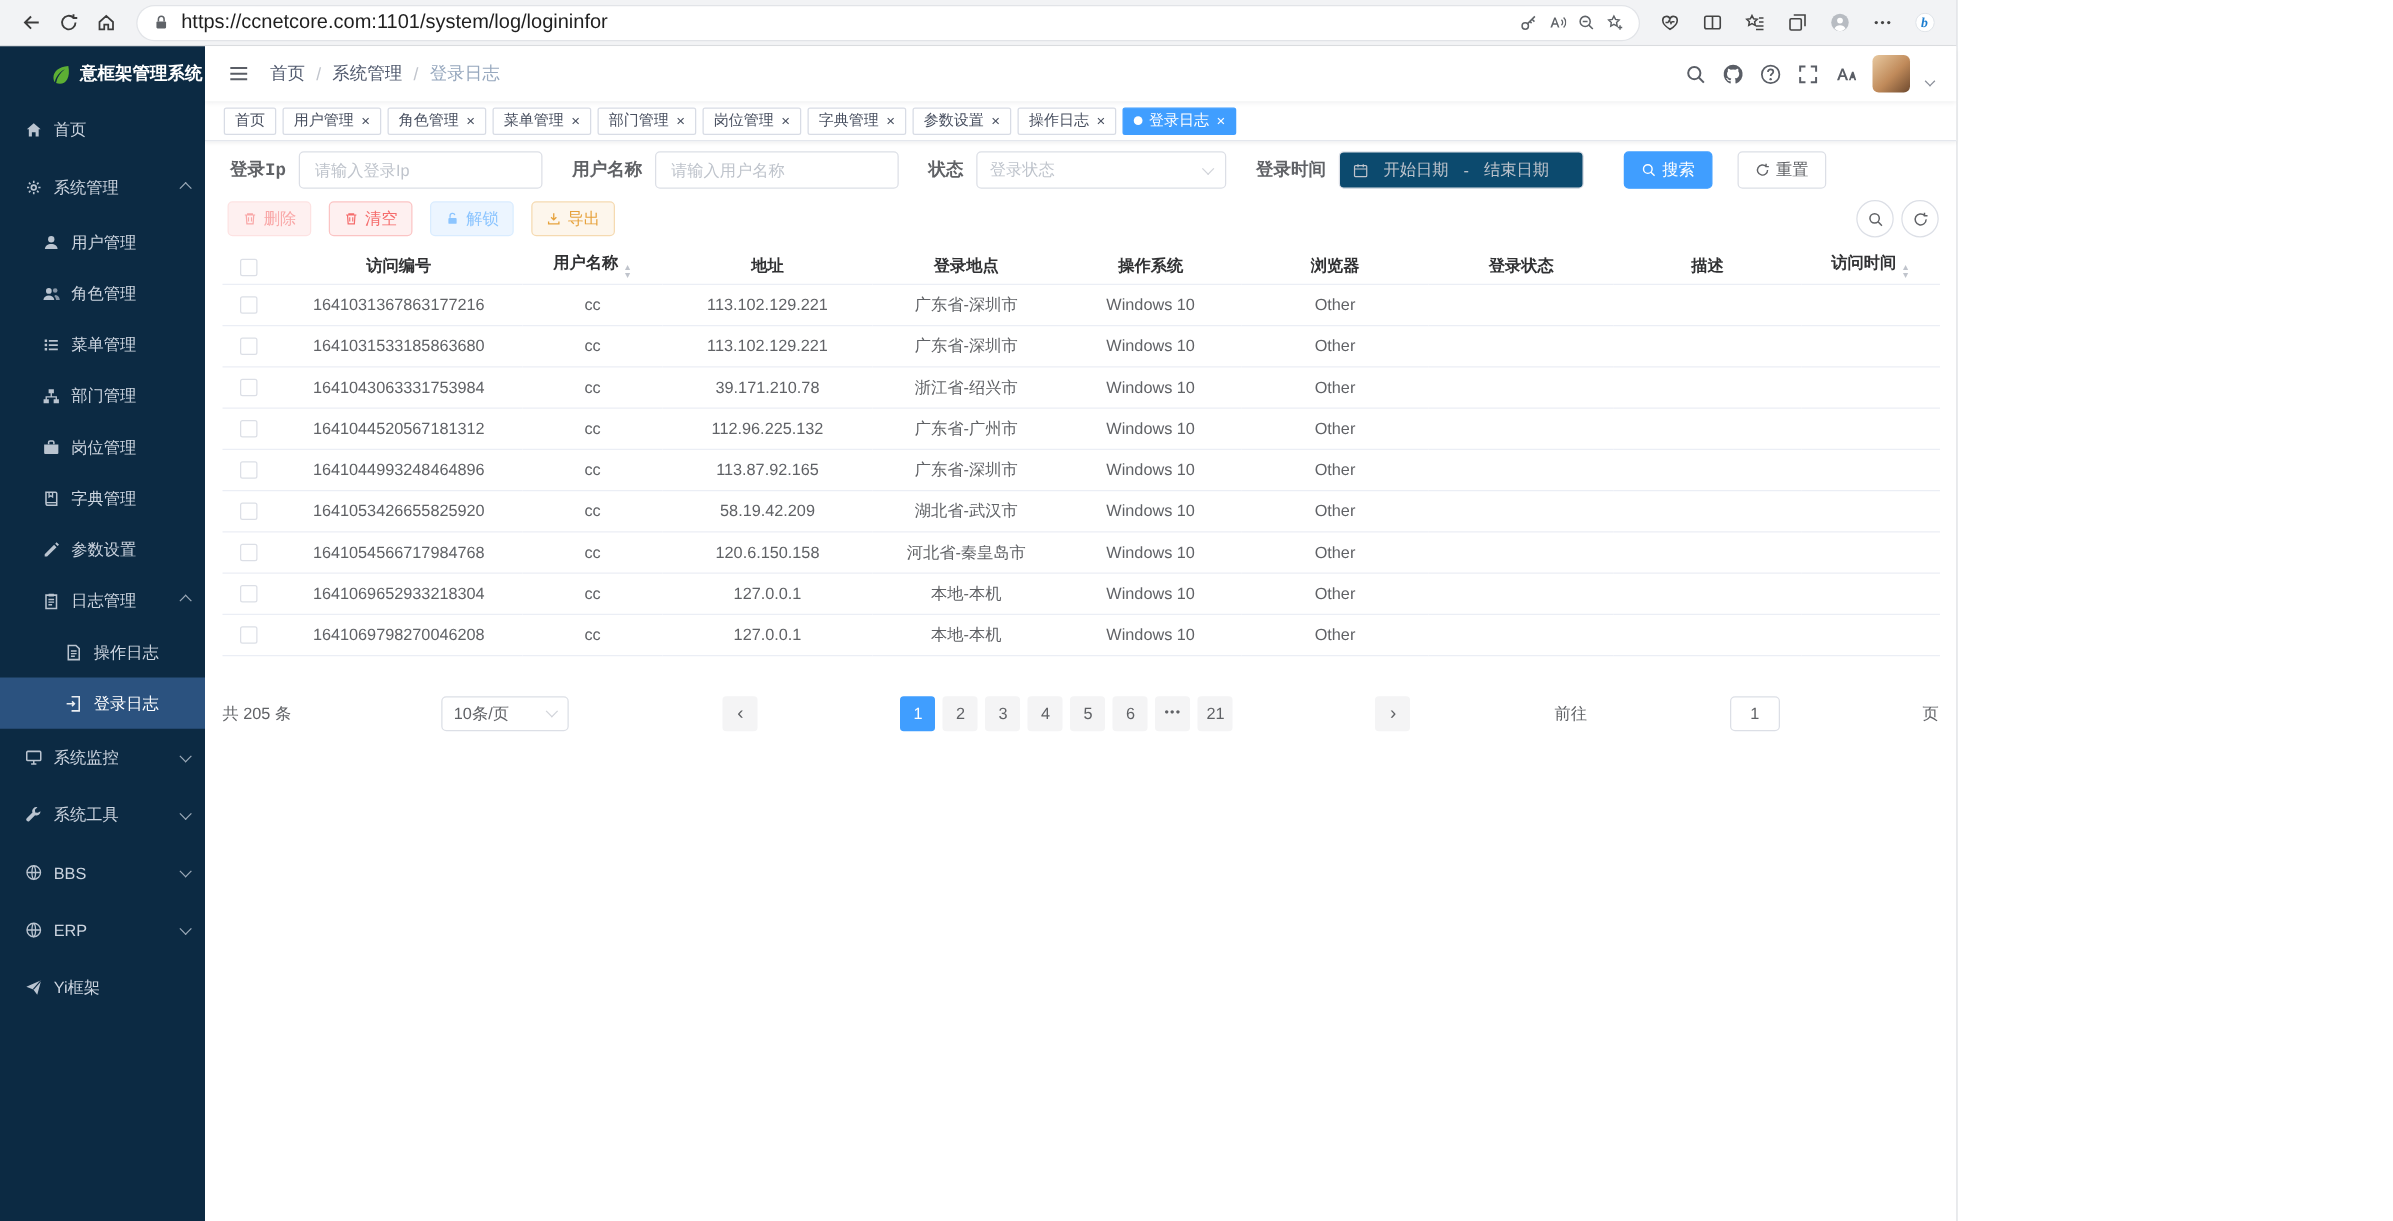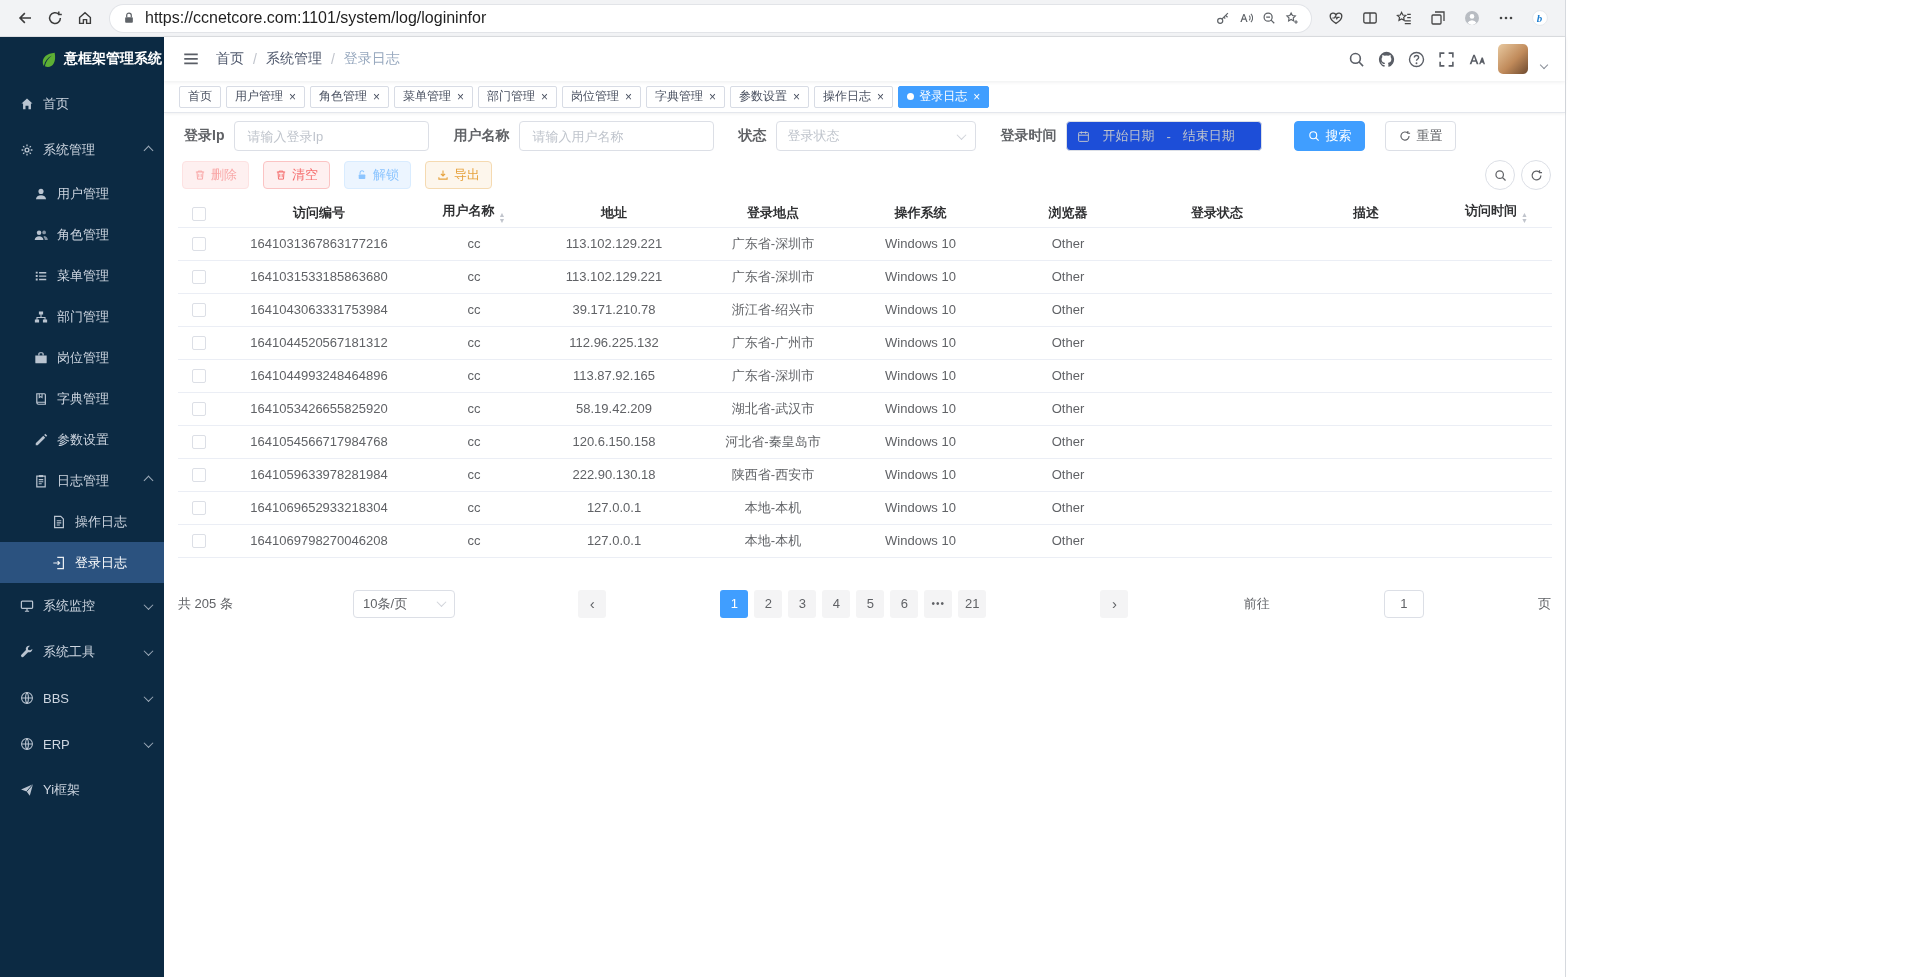--- a/index.html
+++ b/index.html
@@ -54,27 +54,27 @@
   .tag { height:22px; display:inline-flex; align-items:center; gap:5px; padding:0 8px; border:1px solid #d8dce5; background:#fff; color:#495060; font-size:12px; border-radius:2px; cursor:pointer; white-space:nowrap; }
   .tag .dot { width:7px; height:7px; border-radius:50%; background:#fff; }
   .tag-close { font-size:12px; line-height:1; margin-left:1px; }
   .tag.active { background:#409eff; border-color:#409eff; color:#fff; }
 
   
   .content { flex:1; padding:8px 14px 0; overflow:hidden; }
 
   .filters { display:flex; align-items:center; height:30px; margin:0 0 10px; font-size:14px; }
   .f-label { font-weight:bold; color:#606266; margin:0 10px 0 24px; white-space:nowrap; }
-  .f-label.first { margin-left:6px; }
+  .f-label.first { margin-left:6px;font-family:Liberation Mono, monospace; }
   .f-input { height:30px; border:1px solid #dcdfe6; border-radius:4px; padding:0 12px; font-size:13px; color:#606266; background:#fff; font-family:inherit; }
   .f-input::placeholder { color:#bfc4cc; }
   .w195 { width:195px; }
   .f-select { width:200px; height:30px; border:1px solid #dcdfe6; border-radius:4px; display:flex; align-items:center; padding:0 10px; color:#bfc4cc; font-size:13px; cursor:pointer; background:#fff; }
   .f-select .chev { margin-left:auto; color:#c0c4cc; }
-  .f-date { width:196px; height:30px; border:1px solid #dcdfe6; border-radius:4px; display:flex; align-items:center; gap:12px; padding:0 10px; color:#bfc4cc; font-size:13px; background:#1d4ed8; cursor:pointer; }
+  .f-date { width:196px; height:30px; border:1px solid #dcdfe6; border-radius:4px; display:flex; align-items:center; gap:12px; padding:0 10px; color:#bfc4cc; font-size:13px; background:#0c4a6e; cursor:pointer; }
   .f-date .icon { color:#c0c4cc; font-size:13px; }
 
   .btn { height:30px; display:inline-flex; align-items:center; gap:5px; padding:0 13px; border-radius:4px; font-size:13px; border:1px solid #dcdfe6; background:#fff; color:#606266; cursor:pointer; font-family:inherit; white-space:nowrap; }
   .btn .icon { font-size:12px; }
   .btn-primary { background:#409eff; border-color:#409eff; color:#fff; }
   .btn-search { margin-left:32px; }
   .btn-reset { margin-left:20px; }
 
   .toolbar { display:flex; align-items:center; gap:14px; height:28px; margin:0 0 10px; padding-left:4px; }
   .toolbar .btn { height:28px; padding:0 11px; }
@@ -717,32 +717,20 @@
                   <td>120.6.150.158</td>
                   <td>河北省-秦皇岛市</td>
                   <td>Windows 10</td>
                   <td>Other</td>
                   <td></td>
                   <td></td>
                   <td></td>
                 </tr>
                 <tr>
                   <td><span class="checkbox"></span></td>
-                  <td>1641059633978281984</td>
-                  <td>cc</td>
-                  <td>222.90.130.18</td>
-                  <td>陕西省-西安市</td>
-                  <td>Windows 10</td>
-                  <td>Other</td>
-                  <td></td>
-                  <td></td>
-                  <td></td>
-                </tr>
-                <tr>
-                  <td><span class="checkbox"></span></td>
                   <td>1641069652933218304</td>
                   <td>cc</td>
                   <td>127.0.0.1</td>
                   <td>本地-本机</td>
                   <td>Windows 10</td>
                   <td>Other</td>
                   <td></td>
                   <td></td>
                   <td></td>
                 </tr>

